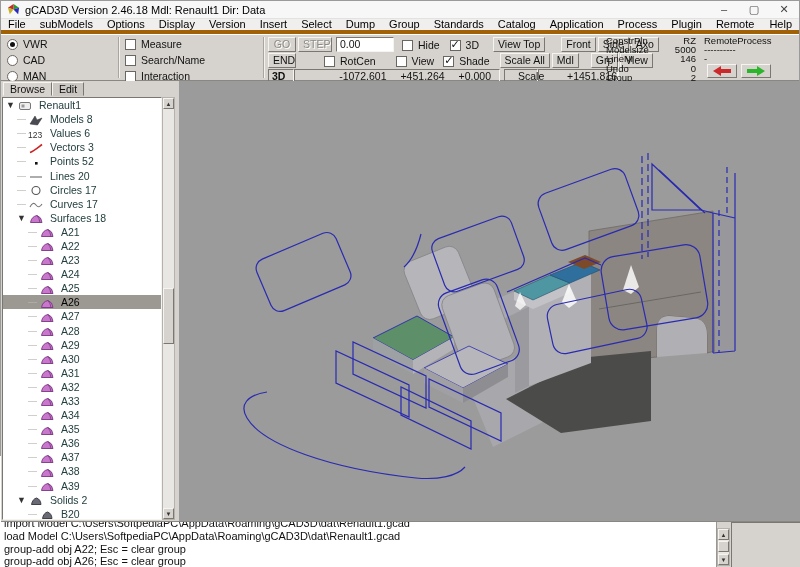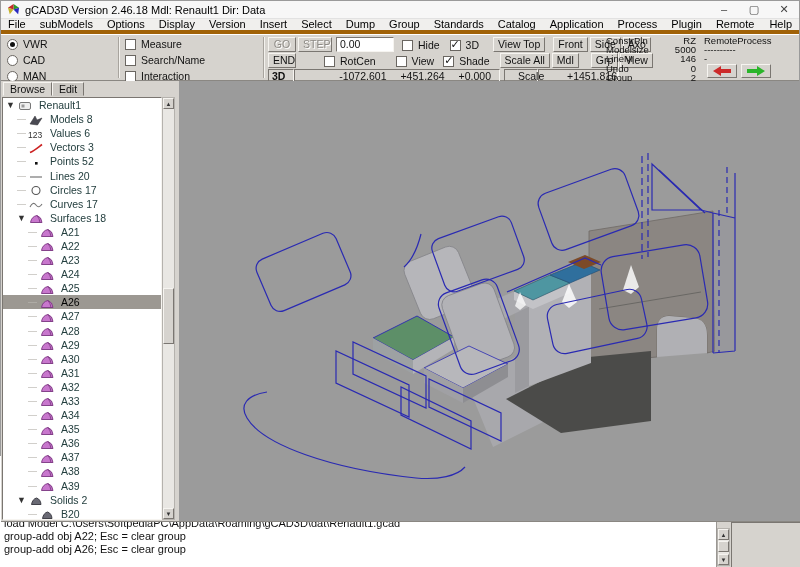--- a/index.html
+++ b/index.html
@@ -164,21 +164,21 @@
       <span class="chk" style="margin-left:8px;">
           <span class="box"></span>
           <span>Hide</span>
         </span>
       <span class="chk checked" style="margin-left:10px;">
           <span class="box"></span>
           <span>3D</span>
         </span>
       <span class="tb-btns" style="margin-left:12px;">
           <span class="btn" style="margin-left: 2px;">View Top</span>
-          <span class="btn" style="margin-left: 8px;">Front</span>
+          <span class="btn" style="margin-left: 16px;">Front</span>
           <span class="btn" style="margin-left: 2px;">Side</span>
           <span class="btn" style="margin-left: 2px;">Axo</span>
         </span>
     </div>
 
     <div class="tbrow" style="top:18px;">
       <span class="btn" style="width:28px;">END</span>
       <span class="chk" style="margin-left:28px;">
           <span class="box"></span>
           <span>RotCen</span>
@@ -545,20 +545,21 @@
       <path d="M352,341 V373 L425,407 V375 Z"></path>
       <path d="M400,386 V414 L470,448 V420 Z"></path>
       <path d="M428,378 V406 L500,440 V412 Z"></path>
       <path d="M506,291 L584,257 L600,264"></path>
     </g>
   </svg>
 
   <div id="console">
     <div id="console-text">
       <div id="console-lines">
+          <div class="cline">import Model C:\Users\SoftpediaPC\AppData\Roaming\gCAD3D\dat\Renault1.gcad</div>
           <div class="cline">load Model C:\Users\SoftpediaPC\AppData\Roaming\gCAD3D\dat\Renault1.gcad</div>
           <div class="cline">group-add  obj A22; Esc = clear group</div>
           <div class="cline">group-add  obj A26; Esc = clear group</div>
         </div>
     </div>
     <div class="sb" style="left:716px;top:6px;width:13px;height:38px;">
       <span class="sbarr" style="top:0;">▲</span>
       <span class="sbthumb" style="top:12px;height:11px;"></span>
       <span class="sbarr" style="bottom:0;">▼</span>
     </div>

